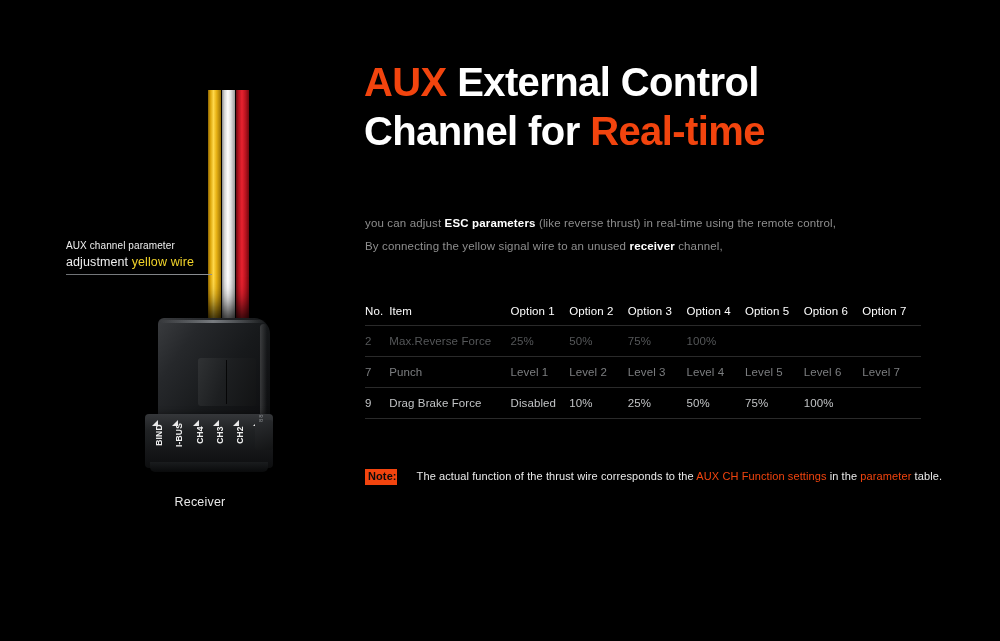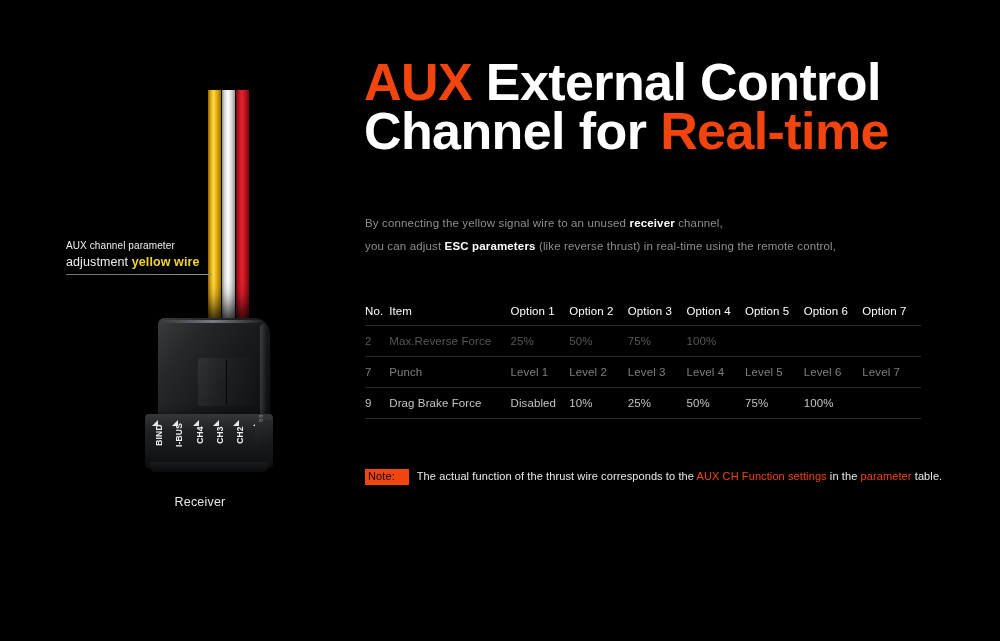--- a/index.html
+++ b/index.html
@@ -80,32 +80,32 @@
 
   .rx-caption{
     position:absolute; left:0; top:495px; width:400px; text-align:center;
     font-size:12.5px; color:#e7e7e7; letter-spacing:.2px;
   }
 
   
   .callout{ position:absolute; left:66px; top:238px; width:210px; }
   .callout .l1{ font-size:10px; color:#efefef; line-height:16px; letter-spacing:.1px; }
   .callout .l2{ font-size:12.5px; color:#efefef; line-height:16px; letter-spacing:.1px; }
-  .callout .yw{ color:#f2d42a; font-weight:700; }
+  .callout .yw{ color:#f2d42a; font-weight:400; }
   .callout-rule{
     position:absolute; left:66px; top:274px; width:146px; height:1px;
     background:linear-gradient(to right,#6e7174,#8d9094);
   }
 
   
   #content{ position:absolute; left:364px; top:0; width:600px; height:641px; }
 
   .headline{
     position:absolute; left:0; top:58px; width:600px;
-    font-size:52px; line-height:49px; font-weight:700;
+    font-size:40px; line-height:49px; font-weight:700;
     color:#ffffff; letter-spacing:-.6px;
   }
   .hl-orange{ color:#f2440e; }
 
   .body-copy{ position:absolute; left:1px; top:212px; width:560px; }
   .body-copy p{
     font-size:11.5px; line-height:23px; color:#8e8e8e; letter-spacing:.15px;
   }
   .body-copy b{ color:#ffffff; font-weight:700; }
 
@@ -127,21 +127,21 @@
   tr.r-dim td   { color:#555759; }
   tr.r-mid td   { color:#7c7e80; }
   tr.r-bright td{ color:#c2c4c6; }
   tr.r-hi td    { color:#ffffff; font-weight:700; }
 
   
   .note{ position:absolute; left:1px; top:468px; width:580px;
          font-size:11px; line-height:16px; color:#e9e9e9; letter-spacing:.1px; white-space:nowrap; }
   .note-badge{
     display:inline-block; background:#f2440e; color:#0c0c0c;
-    font-size:11px; font-weight:400; padding:1px 14px 2px 3px; margin-right:8px;
+    font-size:11px; font-weight:700; padding:1px 0 2px 3px; margin-right:20px;
     line-height:13px; vertical-align:baseline;
   }
   .note .or{ color:#f2440e; }
 </style>
 </head>
 <body>
 
 <div id="product-figure">
 
   <div class="wires">
@@ -194,22 +194,22 @@
     <div class="l2"><span>adjustment </span><span class="yw">yellow wire</span></div>
   </div>
   <div class="callout-rule"></div>
 </div>
 
 <div id="content">
 
   <h1 class="headline"><span class="hl-orange">AUX</span><span> External Control</span><br><span>Channel for </span><span class="hl-orange">Real-time</span><br></h1>
 
   <div class="body-copy">
+    <p><span>you can adjust </span><b>ESC parameters</b><span> (like reverse thrust) in real-time using the remote control,</span></p>
     <p><span>By connecting the yellow signal wire to an unused </span><b>receiver</b><span> channel,</span></p>
-    <p><span>you can adjust </span><b>ESC parameters</b><span> (like reverse thrust) in real-time using the remote control,</span></p>
   </div>
 
   <table class="tbl">
     <thead>
       <tr>
         <th class="c-no">No.</th>
         <th class="c-item">Item</th>
         <th class="c-opt">Option 1</th>
         <th class="c-opt">Option 2</th>
         <th class="c-opt">Option 3</th>

